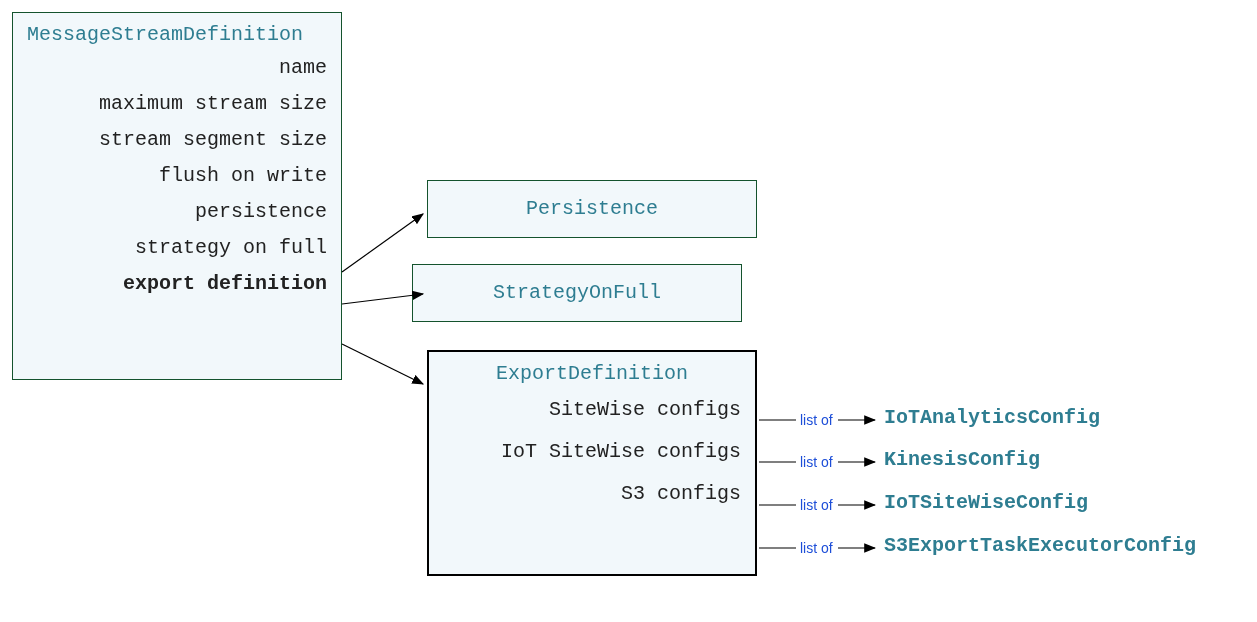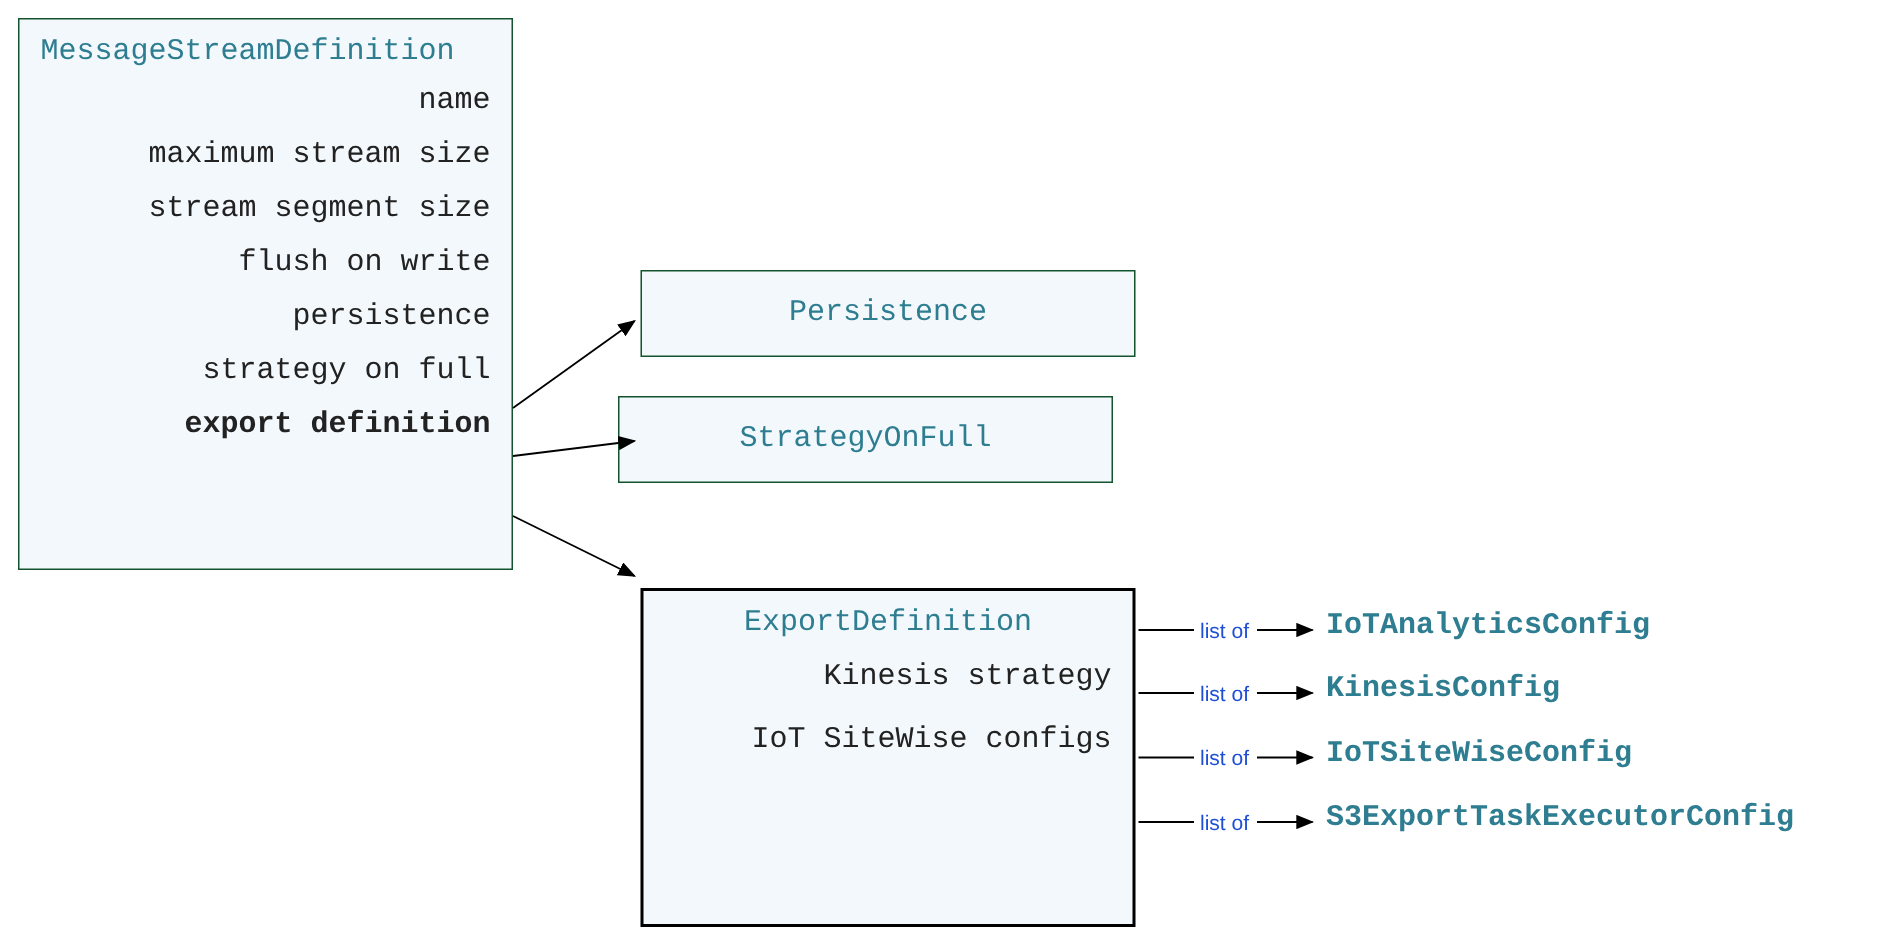--- a/index.html
+++ b/index.html
@@ -84,25 +84,26 @@
 </div>
 
 <div class="box" style="left:427px; top:180px; width:330px; height:58px;">
   <div class="center-label">Persistence</div>
 </div>
 
 <div class="box" style="left:412px; top:264px; width:330px; height:58px;">
   <div class="center-label">StrategyOnFull</div>
 </div>
 
-<div class="box box-thick" style="left:427px; top:350px; width:330px; height:226px;margin-top:42px;">
+<div class="box box-thick" style="left:427px; top:350px; width:330px; height:226px;">
   <div class="box-title box-title-center">ExportDefinition</div>
   <div class="prop-list" style="padding-bottom:14px;">
-    <div class="prop-item" style="line-height:42px;">Kinesis strategy</div>
+    <div class="prop-item" style="line-height:42px;">SiteWise configs</div>
     <div class="prop-item" style="line-height:42px;">IoT SiteWise configs</div>
+    <div class="prop-item" style="line-height:42px;">S3 configs</div>
   </div>
 </div>
 
 <div class="list-of" style="left:800px; top:412px;">list of</div>
 <div class="list-of" style="left:800px; top:454px;">list of</div>
 <div class="list-of" style="left:800px; top:497px;">list of</div>
 <div class="list-of" style="left:800px; top:540px;">list of</div>
 
 <div class="config-type" style="left:884px; top:406px;">IoTAnalyticsConfig</div>
 <div class="config-type" style="left:884px; top:448px;">KinesisConfig</div>

